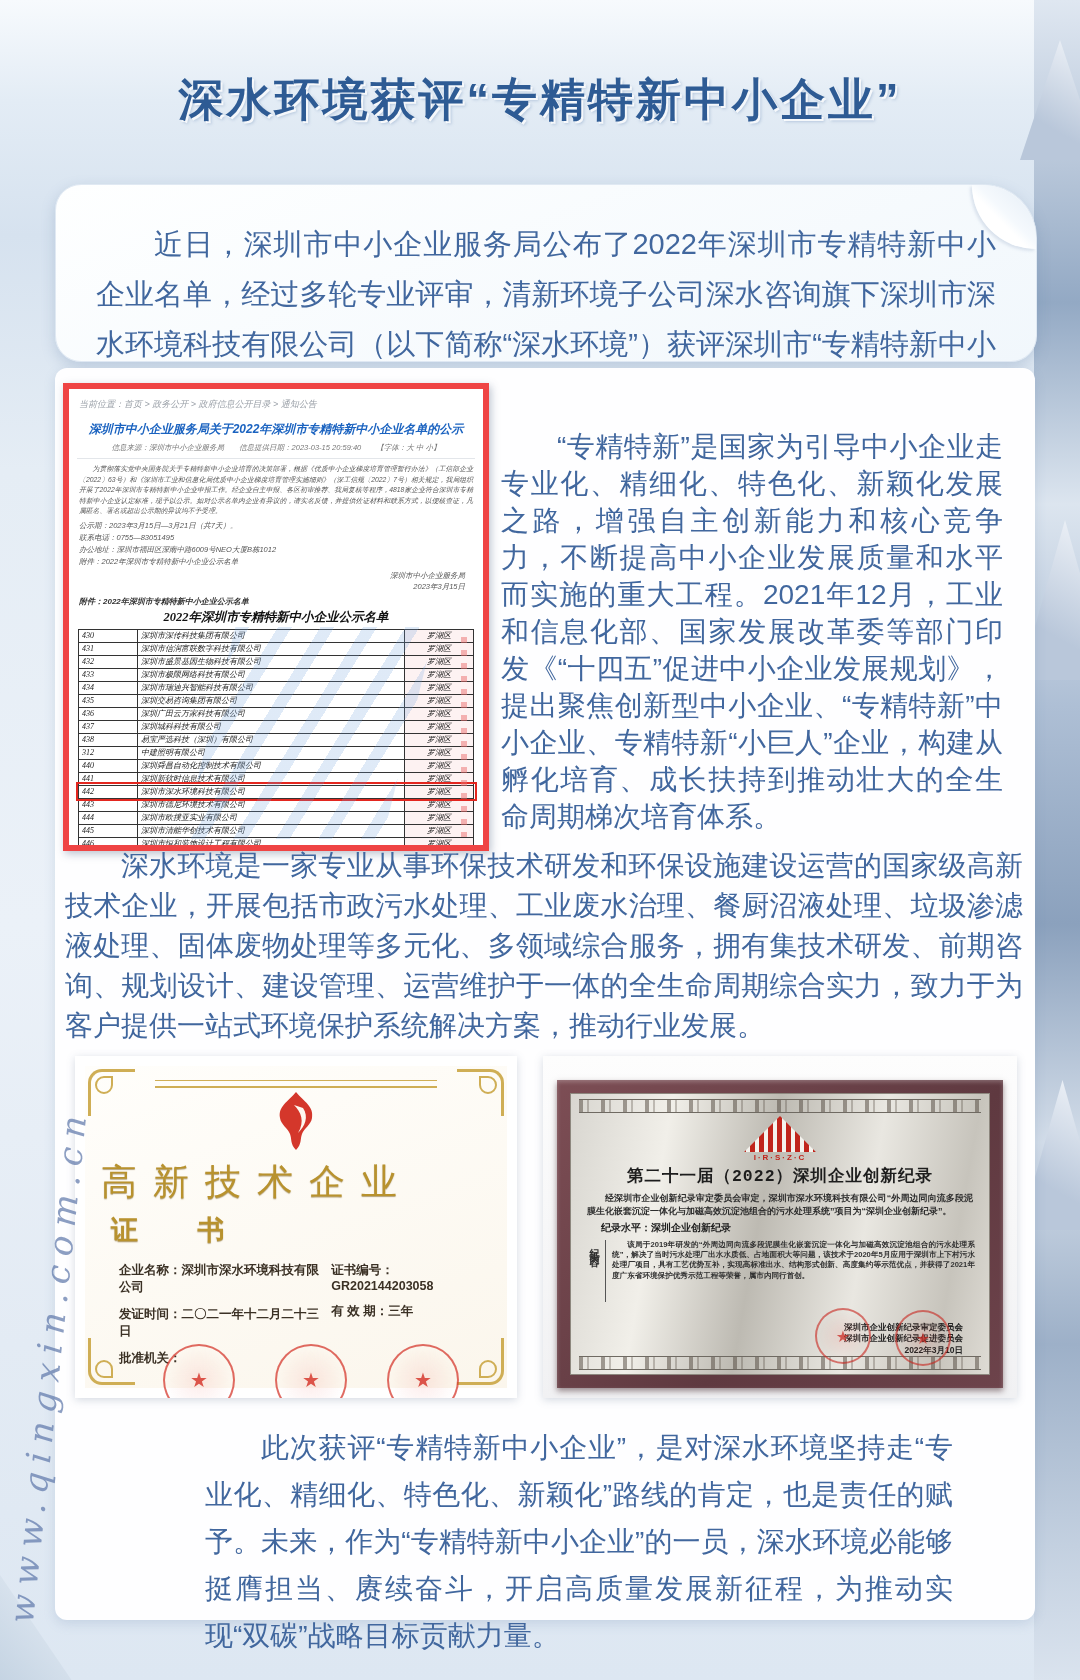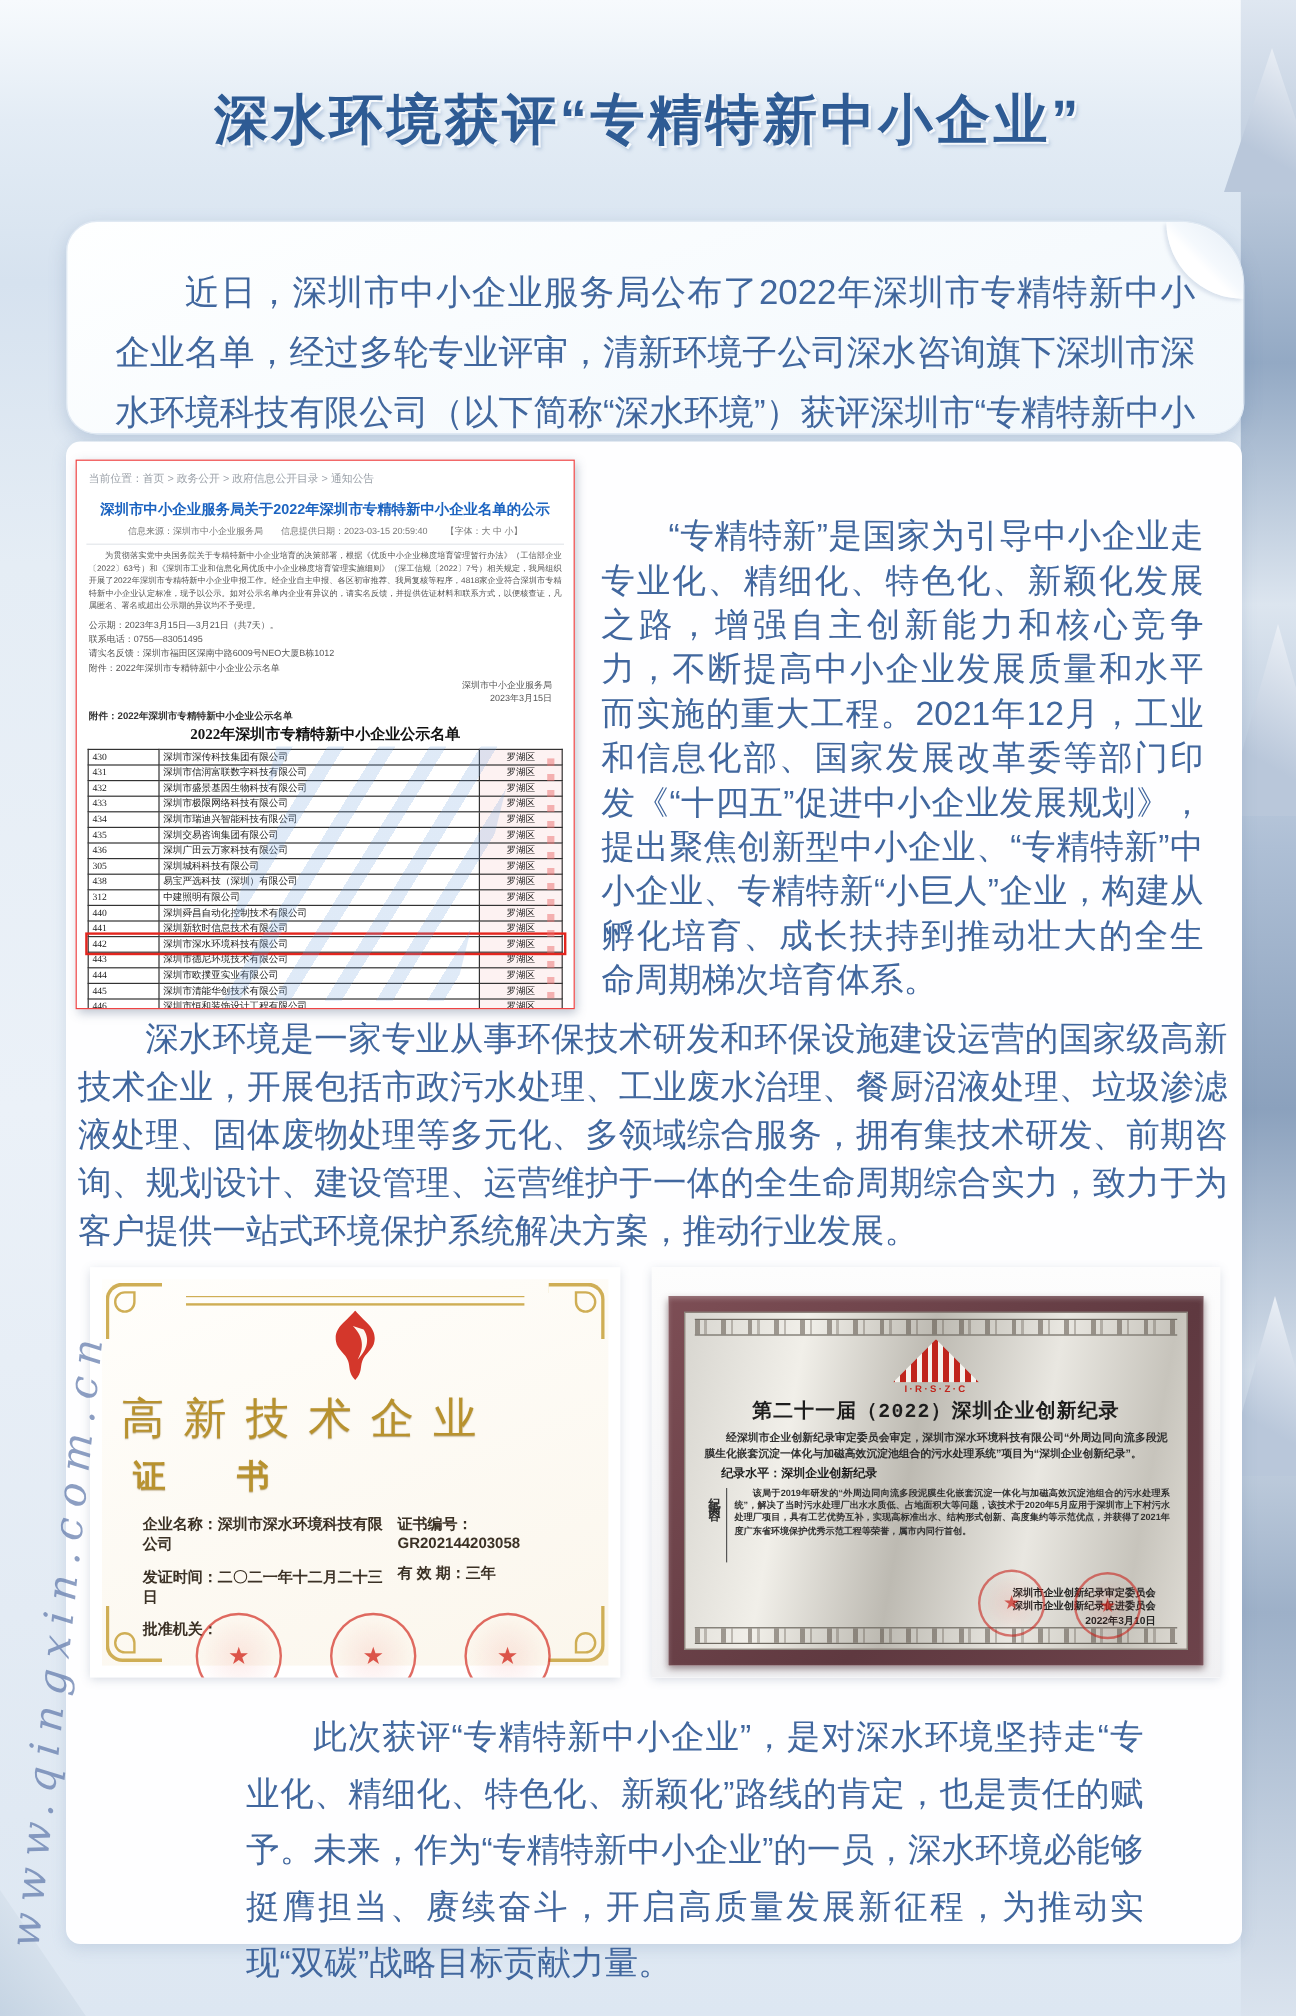--- a/index.html
+++ b/index.html
@@ -36,21 +36,21 @@
     border-radius:0 54px 0 100%; box-shadow:-2px 2px 3px rgba(140,160,190,.25); }
 
   .para { color:#41679e; margin:0; text-align:justify; }
   .intro { font-size:29px; line-height:50px; text-indent:2em; }
 
   .main-card { position:absolute; left:55px; top:368px; width:980px; height:1252px; z-index:2;
     background:#fefeff; border-radius:12px; box-shadow:0 4px 12px rgba(100,130,170,.2); }
 
   
   .ann-box { position:absolute; left:8px; top:15px; width:414px; height:456px; background:#fff;
-    border:1px solid #ef4444; box-shadow:2px 3px 8px rgba(70,90,120,.35); overflow:hidden; }
+    border:6px solid #ef4444; box-shadow:2px 3px 8px rgba(70,90,120,.35); overflow:hidden;font-style:italic; }
   .ann-breadcrumb { margin:9px 10px 5px; font-size:9px; color:#9aa0a8; }
   .ann-title { margin:10px 6px 5px; font-size:12px; font-weight:bold; color:#1b63c0; text-align:center; white-space:nowrap; }
   .ann-meta { font-size:7.5px; color:#777; text-align:center; margin-bottom:5px; }
   .ann-divider { border-top:1px solid #e3e6ea; margin:0 8px 5px; }
   .ann-body { margin:0 10px 4px; font-size:6.8px; line-height:10.5px; color:#555; text-align:justify; text-indent:2em; }
   .ann-line { margin:2px 10px; font-size:7.5px; line-height:10px; color:#555; }
   .ann-signoff { margin:3px 18px 2px; text-align:right; font-size:7.5px; line-height:11px; color:#555; }
   .ann-attach { margin:4px 10px 2px; font-size:8px; font-weight:bold; color:#333; }
   .ann-table-title { font-family:"Liberation Serif",serif; font-size:12.5px; font-weight:bold;
     text-align:center; color:#111; margin:2px 0 3px; }
@@ -157,21 +157,21 @@
   <section class="main-card">
 
     <div class="ann-box">
       <div class="ann-breadcrumb">当前位置：首页 &gt; 政务公开 &gt; 政府信息公开目录 &gt; 通知公告</div>
       <div class="ann-title">深圳市中小企业服务局关于2022年深圳市专精特新中小企业名单的公示</div>
       <div class="ann-meta">信息来源：深圳市中小企业服务局　　信息提供日期：2023-03-15 20:59:40　　【字体：大 中 小】</div>
       <div class="ann-divider"></div>
       <p class="ann-body">为贯彻落实党中央国务院关于专精特新中小企业培育的决策部署，根据《优质中小企业梯度培育管理暂行办法》（工信部企业〔2022〕63号）和《深圳市工业和信息化局优质中小企业梯度培育管理实施细则》（深工信规〔2022〕7号）相关规定，我局组织开展了2022年深圳市专精特新中小企业申报工作。经企业自主申报、各区初审推荐、我局复核等程序，4818家企业符合深圳市专精特新中小企业认定标准，现予以公示。如对公示名单内企业有异议的，请实名反馈，并提供佐证材料和联系方式，以便核查证，凡属匿名、署名或超出公示期的异议均不予受理。</p>
       <p class="ann-line">公示期：2023年3月15日—3月21日（共7天）。</p>
       <p class="ann-line">联系电话：0755—83051495</p>
-      <p class="ann-line">请实名反馈：深圳市福田区深南中路6009号NEO大厦B栋1012</p>
+      <p class="ann-line">办公地址：深圳市福田区深南中路6009号NEO大厦B栋1012</p>
       <p class="ann-line">附件：2022年深圳市专精特新中小企业公示名单</p>
       <div class="ann-signoff">
         <div>深圳市中小企业服务局</div>
         <div>2023年3月15日</div>
       </div>
       <p class="ann-attach">附件：2022年深圳市专精特新中小企业公示名单</p>
       <div class="ann-table-title">2022年深圳市专精特新中小企业公示名单</div>
       <table class="ann-table">
         <tbody>
             <tr>
@@ -203,21 +203,21 @@
               <td class="c-no">435</td>
               <td class="c-company">深圳交易咨询集团有限公司</td>
               <td class="c-district">罗湖区</td>
             </tr>
             <tr>
               <td class="c-no">436</td>
               <td class="c-company">深圳广田云万家科技有限公司</td>
               <td class="c-district">罗湖区</td>
             </tr>
             <tr>
-              <td class="c-no">305</td>
+              <td class="c-no">437</td>
               <td class="c-company">深圳城科科技有限公司</td>
               <td class="c-district">罗湖区</td>
             </tr>
             <tr>
               <td class="c-no">438</td>
               <td class="c-company">易宝严选科技（深圳）有限公司</td>
               <td class="c-district">罗湖区</td>
             </tr>
             <tr>
               <td class="c-no">312</td>

